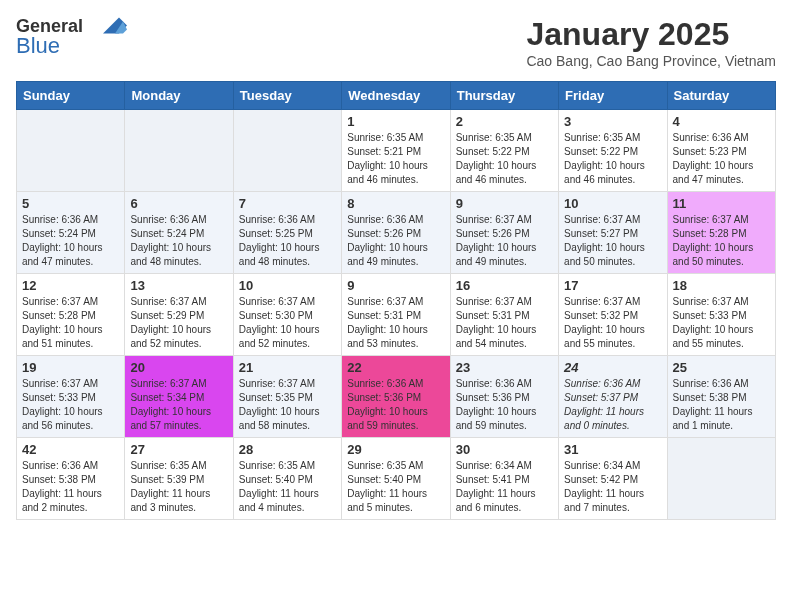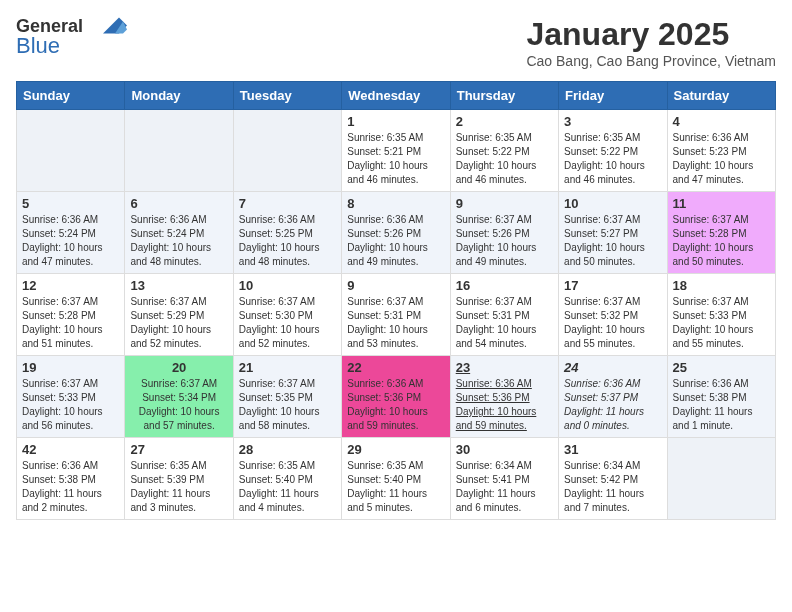--- a/index.html
+++ b/index.html
@@ -255,42 +255,42 @@
         </td>
       </tr>
       <tr style="background: rgb(240, 244, 250);">
         <td style="background: rgb(240, 244, 250);">
           <div class="day-number">19</div>
           <div class="day-info" style="white-space: pre-line;">Sunrise: 6:37 AM
 Sunset: 5:33 PM
 Daylight: 10 hours
 and 56 minutes.</div>
         </td>
-        <td style="background: #86efac; text-align: center;">
+        <td style="background: #d946ef;">
           <div class="day-number">20</div>
           <div class="day-info" style="white-space: pre-line;">Sunrise: 6:37 AM
 Sunset: 5:34 PM
 Daylight: 10 hours
 and 57 minutes.</div>
         </td>
         <td style="background: rgb(240, 244, 250);">
           <div class="day-number">21</div>
           <div class="day-info" style="white-space: pre-line;">Sunrise: 6:37 AM
 Sunset: 5:35 PM
 Daylight: 10 hours
 and 58 minutes.</div>
         </td>
         <td style="background: #ec4899;">
           <div class="day-number">22</div>
           <div class="day-info" style="white-space: pre-line;">Sunrise: 6:36 AM
 Sunset: 5:36 PM
 Daylight: 10 hours
 and 59 minutes.</div>
         </td>
-        <td style="background: rgb(240, 244, 250); text-decoration: underline;">
+        <td style="background: rgb(240, 244, 250);">
           <div class="day-number">23</div>
           <div class="day-info" style="white-space: pre-line;">Sunrise: 6:36 AM
 Sunset: 5:36 PM
 Daylight: 10 hours
 and 59 minutes.</div>
         </td>
         <td style="background: rgb(240, 244, 250); font-style: italic;">
           <div class="day-number">24</div>
           <div class="day-info" style="white-space: pre-line;">Sunrise: 6:36 AM
 Sunset: 5:37 PM

